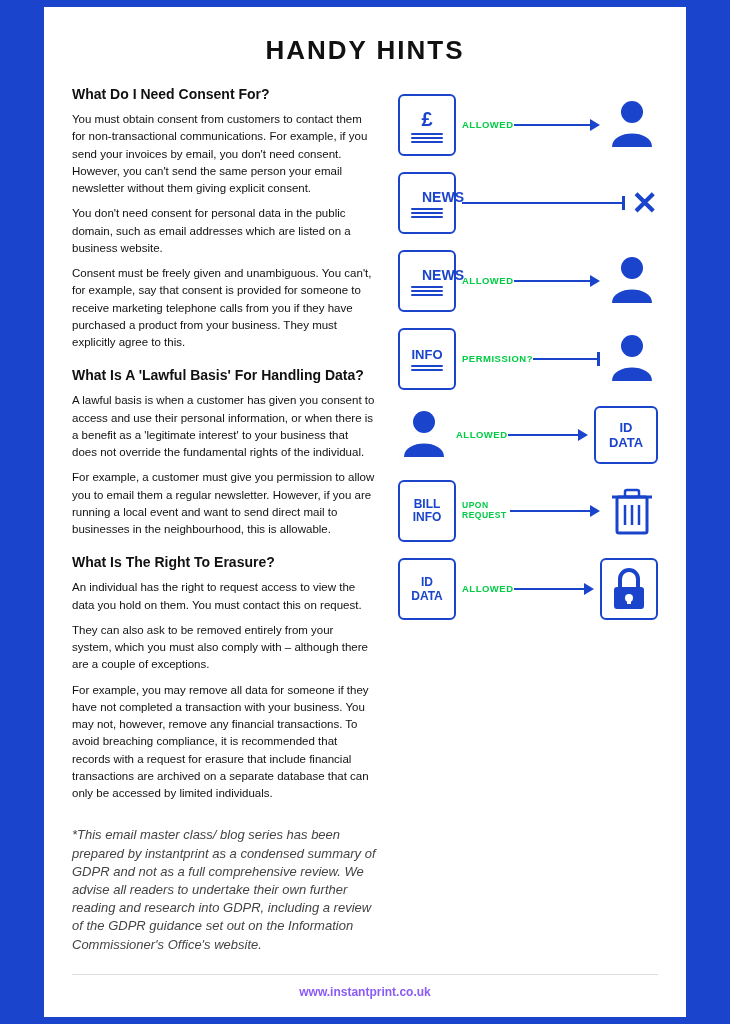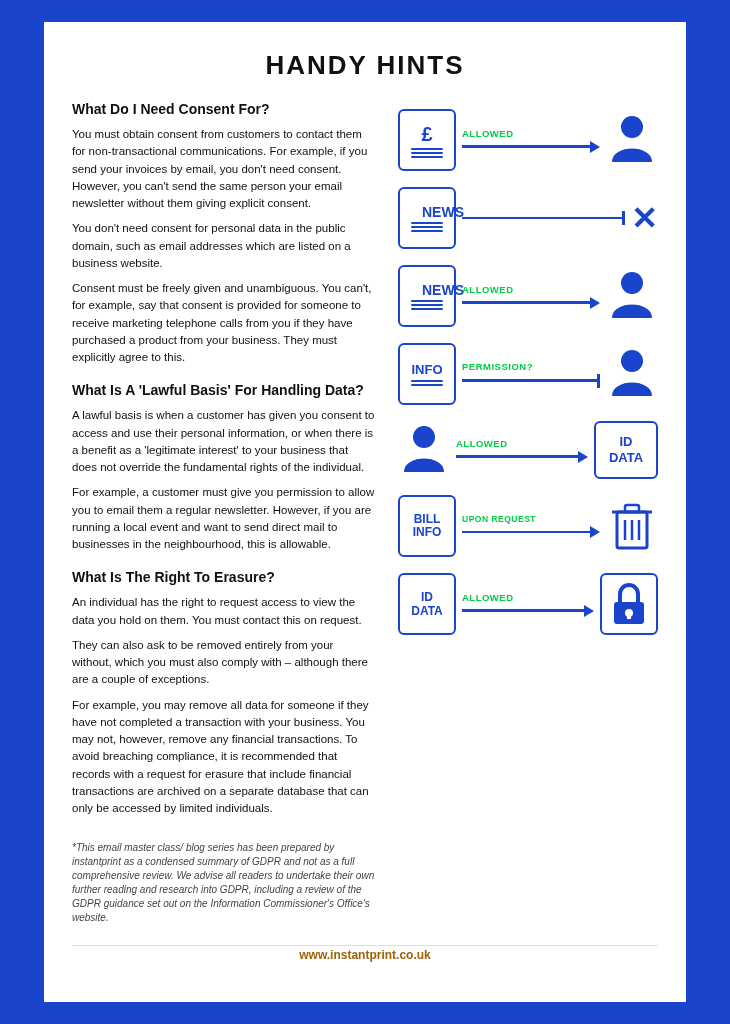--- a/index.html
+++ b/index.html
@@ -88,22 +88,22 @@
       width: 32px;
       margin-top: 2px;
     }
     .doc-line {
       height: 2px;
       background: #1a44cc;
       border-radius: 1px;
     }
     .arrow-area {
       display: flex;
-      flex-direction: column;
-      align-items: flex-start;
+      flex-direction: row;
+      align-items: center;
       flex: 1;
       min-width: 80px;
     }
     .arrow-label {
       font-size: 9.5px;
       font-weight: 900;
       color: #00cc44;
       margin-bottom: 2px;
       letter-spacing: 0.5px;
     }
@@ -185,34 +185,34 @@
       border-radius: 6px;
       display: flex;
       align-items: center;
       justify-content: center;
       flex-shrink: 0;
     }
 
     .upon-request { color: #00cc44 !important; font-size: 8.5px !important; }
 
     .footnote {
-      font-size: 10px;
+      font-size: 13px;
       color: #444;
       margin-top: 24px;
       line-height: 1.4;
       font-style: italic;
     }
     .footer-url {
       text-align: center;
       font-size: 12px;
-      color: #a16207;
+      color: #8b5cf6;
       margin-top: 20px;
       font-weight: bold;
       border-top: 1px solid #ddd;
-      padding-top: 2px;
+      padding-top: 10px;
     }
     
     .pound-sym {
       font-size: 20px;
       font-weight: 900;
       color: #1a44cc;
     }
     .news-label {
       font-size: 14px;
       font-weight: 900;
@@ -239,21 +239,21 @@
       <p class="para">You must obtain consent from customers to contact them for non-transactional communications. For example, if you send your invoices by email, you don't need consent. However, you can't send the same person your email newsletter without them giving explicit consent.</p>
       <p class="para">You don't need consent for personal data in the public domain, such as email addresses which are listed on a business website.</p>
       <p class="para">Consent must be freely given and unambiguous. You can't, for example, say that consent is provided for someone to receive marketing telephone calls from you if they have purchased a product from your business. They must explicitly agree to this.</p>
 
       <div class="section-heading">What Is A 'Lawful Basis' For Handling Data?</div>
       <p class="para">A lawful basis is when a customer has given you consent to access and use their personal information, or when there is a benefit as a 'legitimate interest' to your business that does not override the fundamental rights of the individual.</p>
       <p class="para">For example, a customer must give you permission to allow you to email them a regular newsletter. However, if you are running a local event and want to send direct mail to businesses in the neighbourhood, this is allowable.</p>
 
       <div class="section-heading">What Is The Right To Erasure?</div>
       <p class="para">An individual has the right to request access to view the data you hold on them. You must contact this on request.</p>
-      <p class="para">They can also ask to be removed entirely from your without, which you must also comply with – although there are a couple of exceptions.</p>
+      <p class="para">They can also ask to be removed entirely from your system, which you must also comply with – although there are a couple of exceptions.</p>
       <p class="para">For example, you may remove all data for someone if they have not completed a transaction with your business. You may not, however, remove any financial transactions. To avoid breaching compliance, it is recommended that records with a request for erasure that include financial transactions are archived on a separate database that can only be accessed by limited individuals.</p>
 
       <p class="footnote">*This email master class/ blog series has been prepared by instantprint as a condensed summary of GDPR and not as a full comprehensive review. We advise all readers to undertake their own further reading and research into GDPR, including a review of the GDPR guidance set out on the Information Commissioner's Office's website.</p>
     </div>
 
     <div class="right-col">
 
       <div class="diagram-row">
         <div class="doc-box">
           <span class="pound-sym">£</span>

